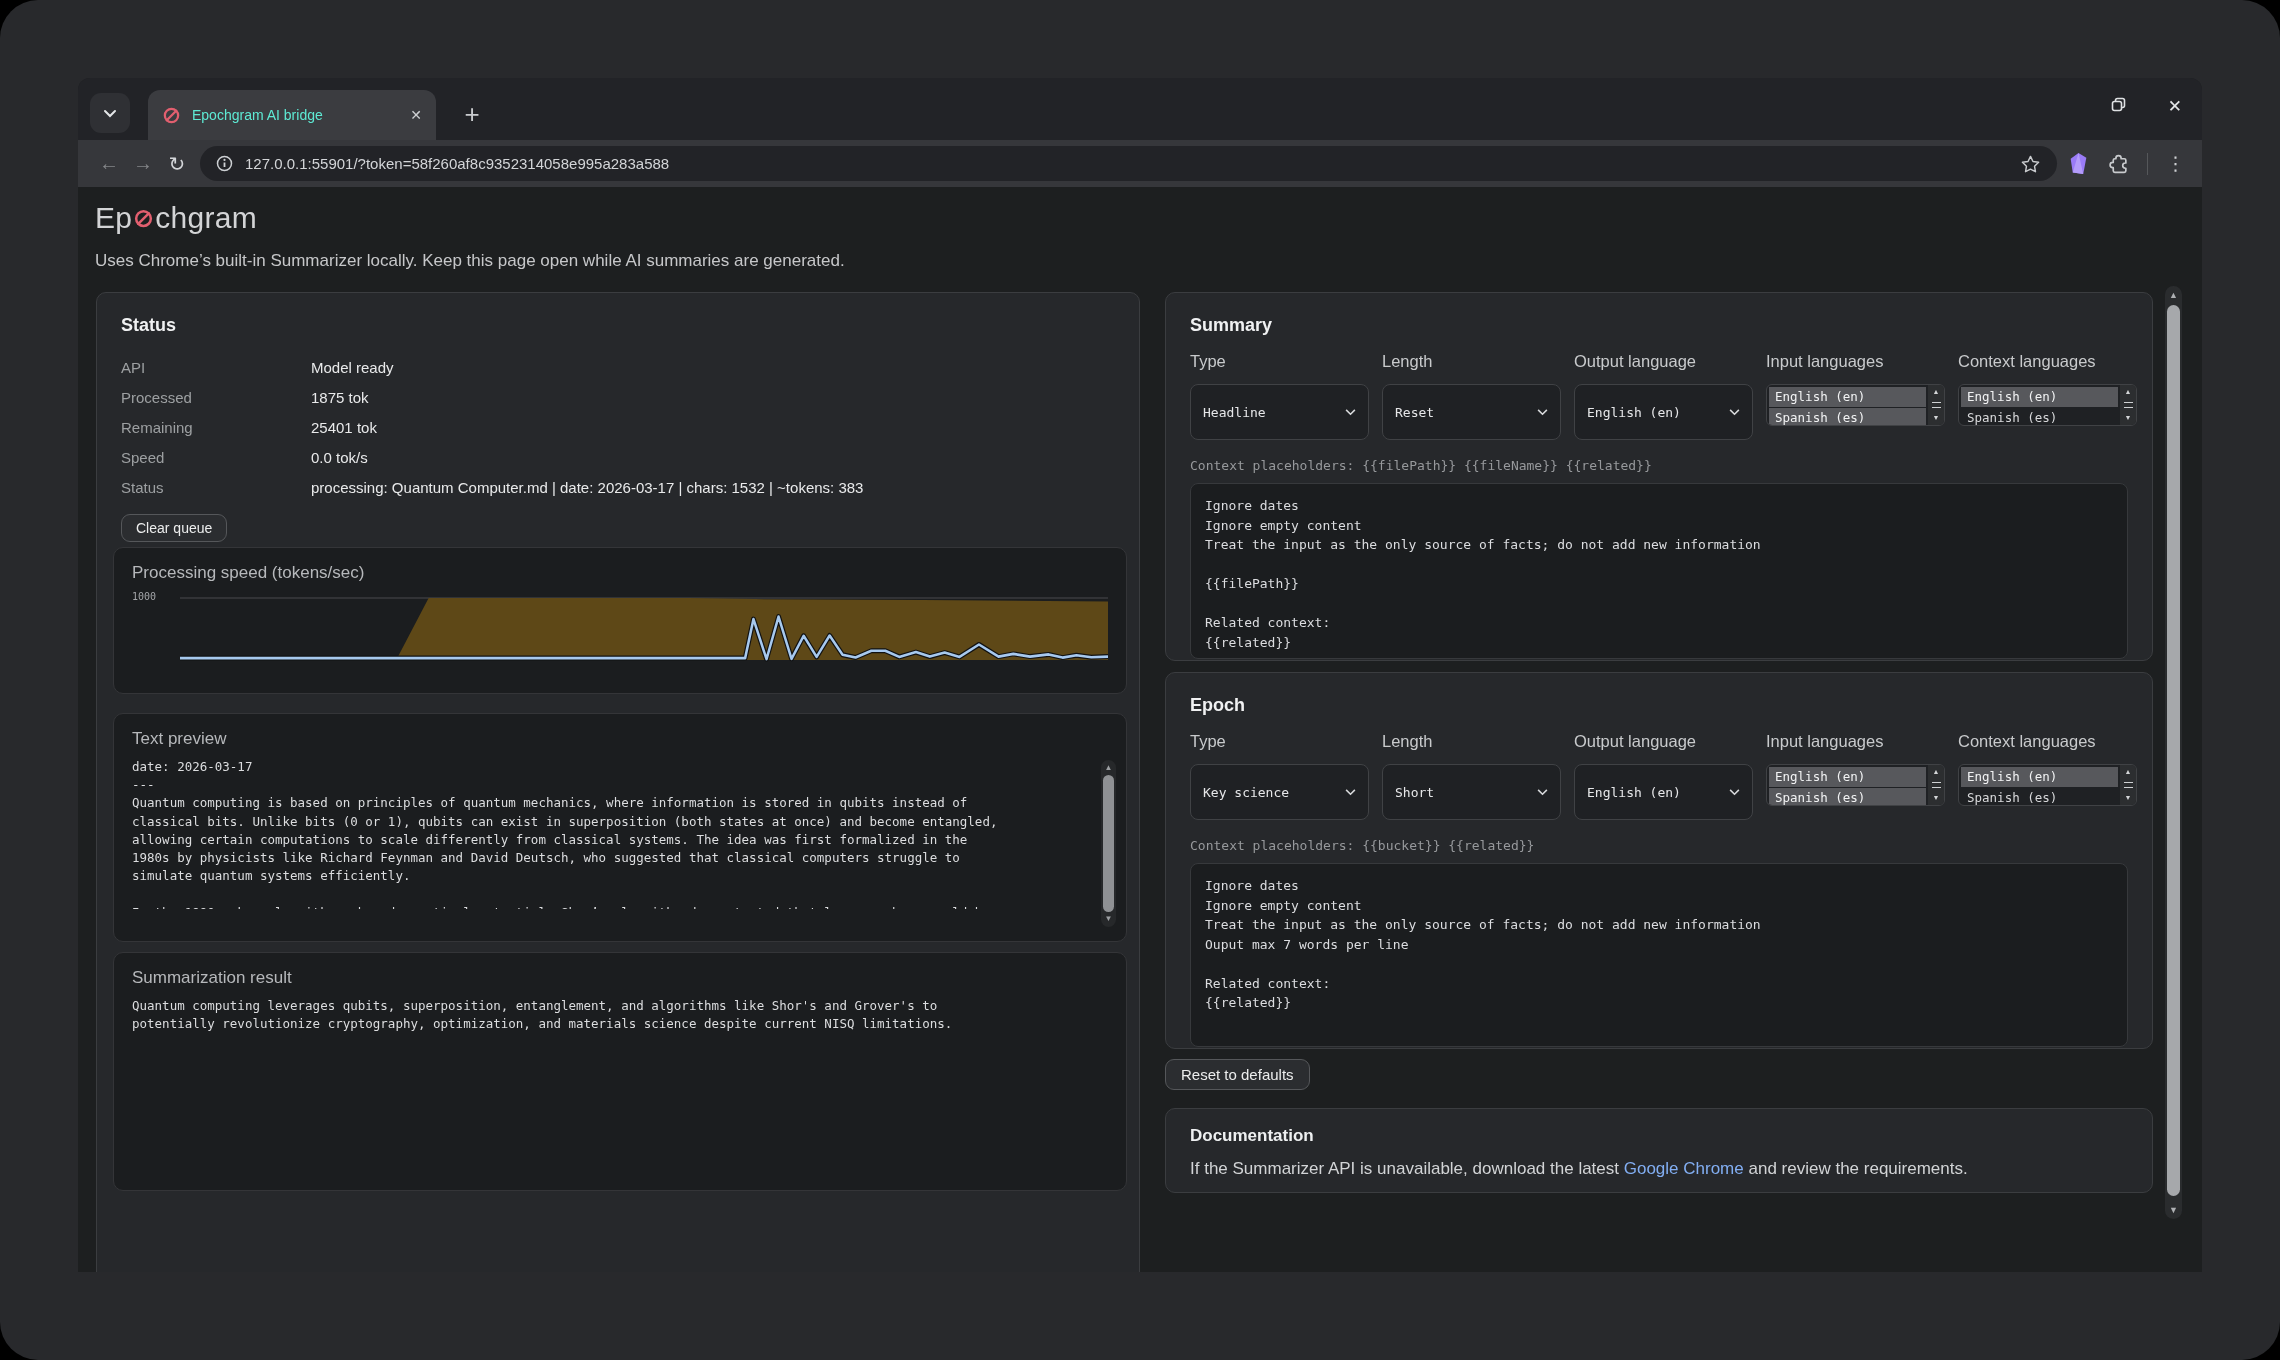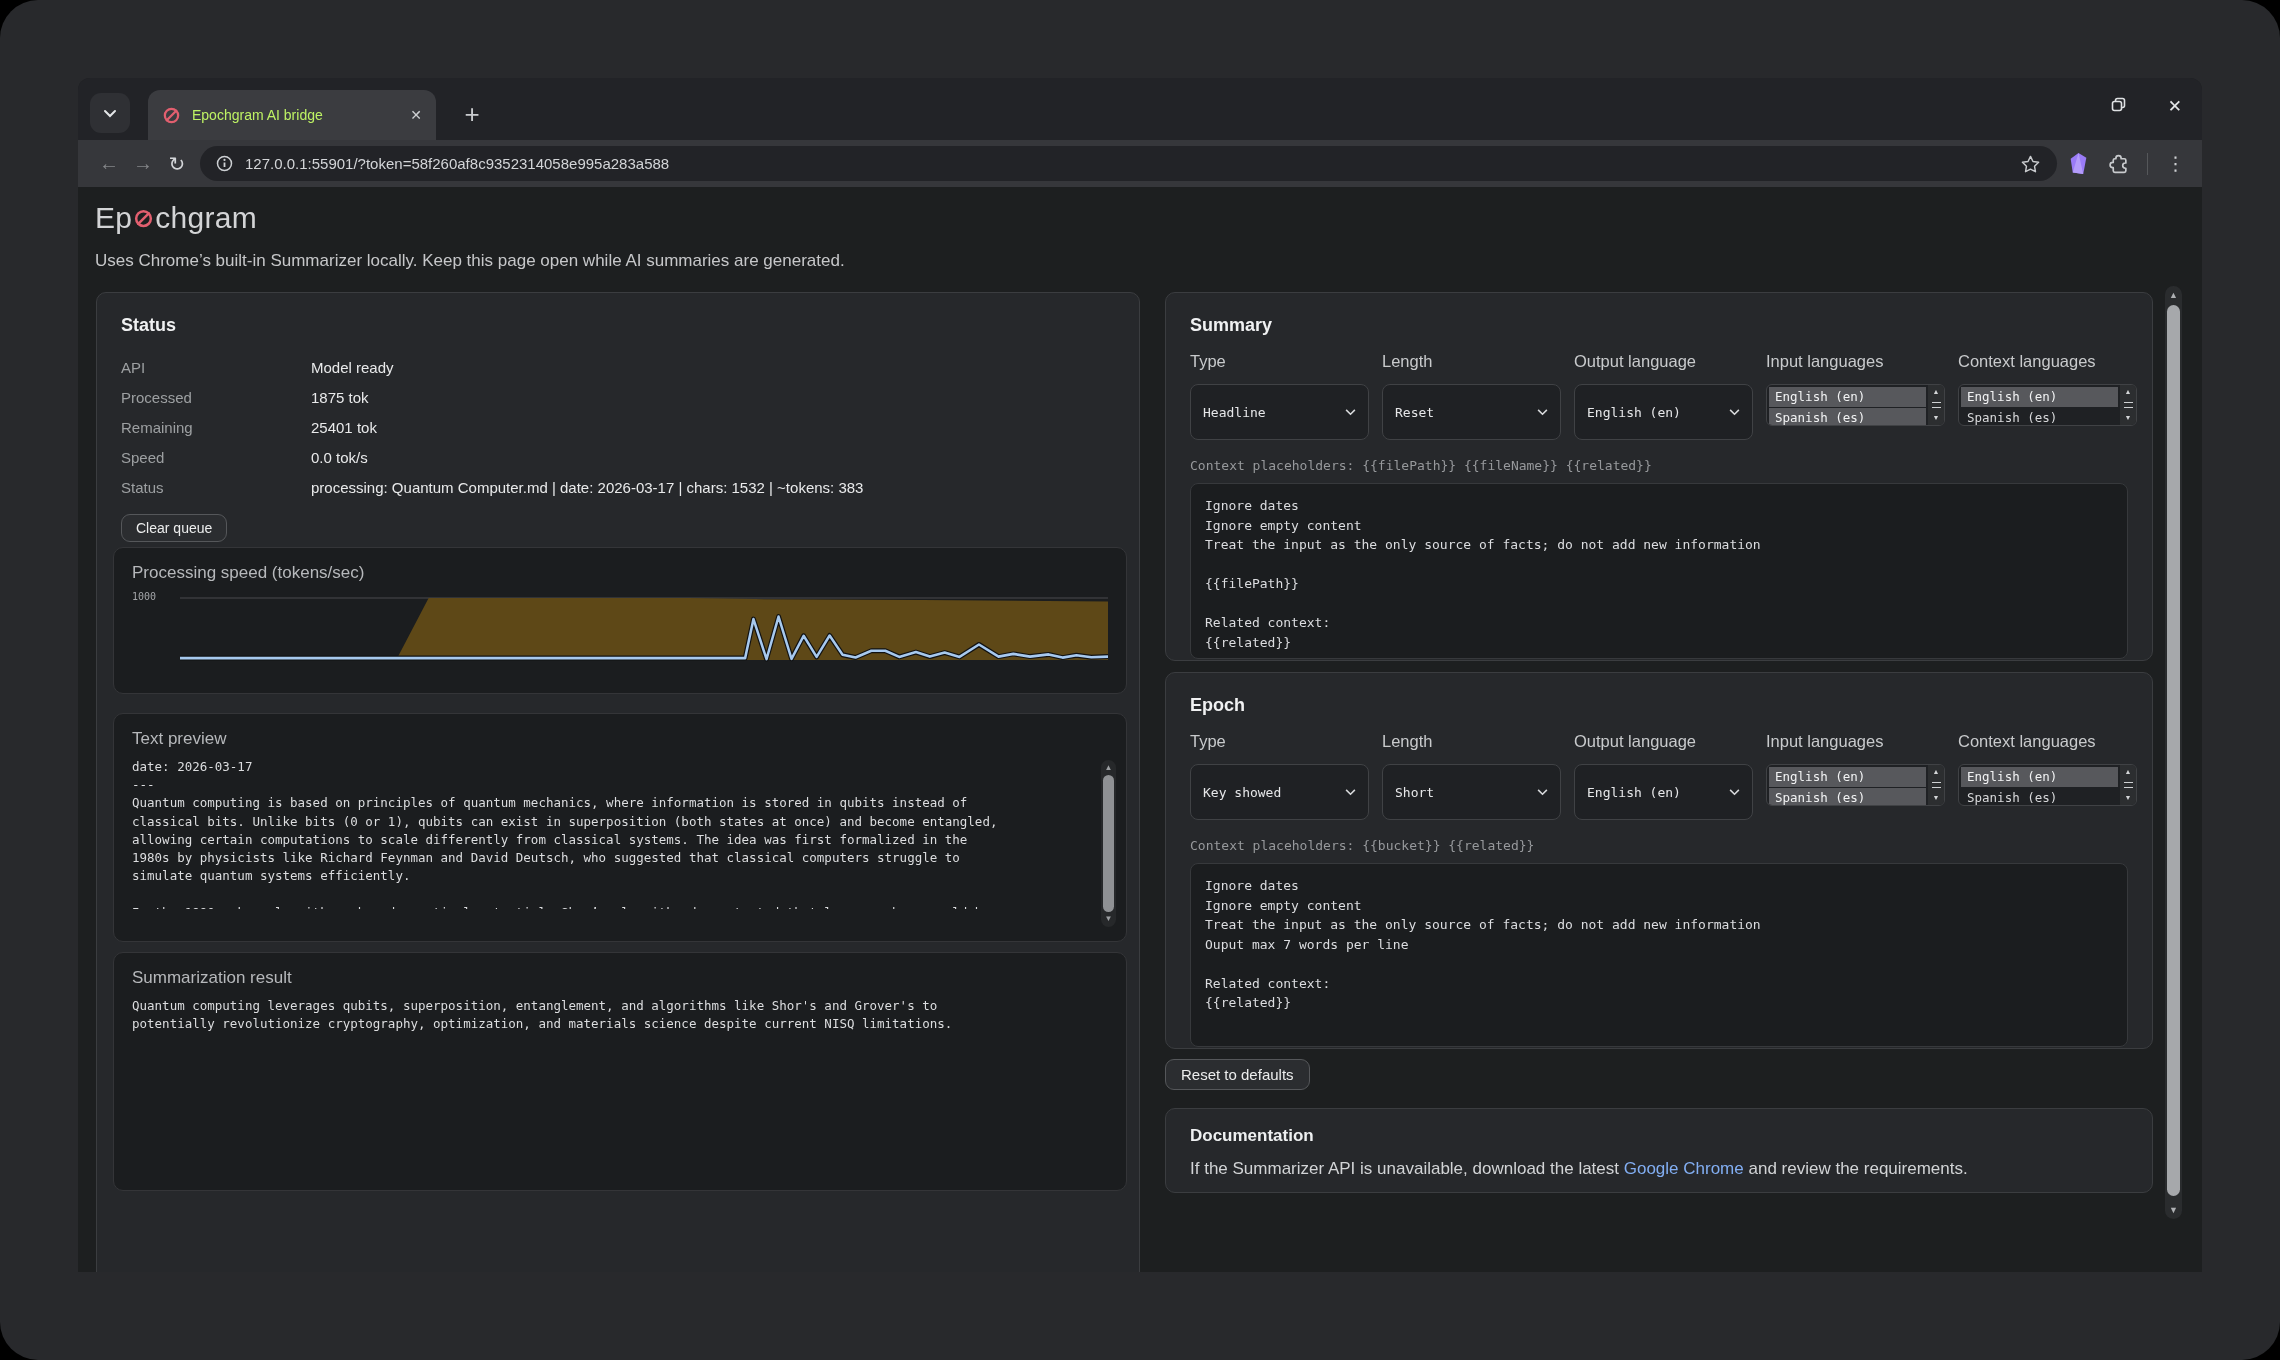--- a/index.html
+++ b/index.html
@@ -6,21 +6,21 @@
     font-family:"Liberation Sans",sans-serif;}
   .frame{position:absolute;inset:0;background:#28292c;border-radius:38px;}
   .window{position:absolute;left:78px;top:78px;width:2124px;height:1194px;background:#1d1f20;
     border-radius:12px 12px 0 0;overflow:hidden;display:flex;flex-direction:column;}
   
   .tabstrip{height:62px;background:#222327;position:relative;flex:0 0 auto;}
   .tab-search{position:absolute;left:12px;top:15px;width:40px;height:40px;border-radius:11px;
     background:#2f3034;display:flex;align-items:center;justify-content:center;}
   .tab{position:absolute;left:70px;top:12px;width:288px;height:50px;background:#3b3c40;
     border-radius:12px 12px 0 0;display:flex;align-items:center;padding:0 14px;box-sizing:border-box;}
-  .tab-title{font-size:14px;color:#bef264;margin-left:11px;white-space:nowrap;overflow:hidden;flex:1;}
+  .tab-title{font-size:14px;color:#5eead4;margin-left:11px;white-space:nowrap;overflow:hidden;flex:1;}
   .tab-close{color:#cfd1d4;font-size:14px;margin-left:8px;cursor:default;}
   .newtab{position:absolute;left:374px;top:16px;width:40px;height:40px;display:flex;align-items:center;
     justify-content:center;color:#c9cbce;font-size:26px;font-weight:300;}
   .wincontrols{position:absolute;right:20px;top:16px;display:flex;gap:42px;align-items:center;height:24px;}
   .win-min{width:15px;height:2px;background:#dfe1e3;}
   .win-close{color:#e3e5e7;font-size:17px;line-height:17px;}
   
   .toolbar{height:47px;background:#36373b;display:flex;align-items:center;padding:0 14px;flex:0 0 auto;}
   .nav-ico{width:34px;text-align:center;font-size:20px;color:#85878a;flex:0 0 auto;}
   .nav-ico.lit{color:#d3d5d8;}
@@ -298,21 +298,21 @@
 Related context:
 {{related}}</textarea>
       </div>
 
       <div class="card epochcard">
         <h2>Epoch</h2>
         <div class="fields">
           <div class="field">
             <div class="flabel">Type</div>
             <div class="select">
-                <span>Key showed</span>
+                <span>Key science</span>
                 <svg width="11" height="7" viewBox="0 0 12 8">
                   <path d="M1 1l5 5 5-5" stroke="#d6d8da" stroke-width="1.8" fill="none"></path>
                 </svg>
               </div>
           </div>
           <div class="field">
             <div class="flabel">Length</div>
             <div class="select">
                 <span>Short</span>
                 <svg width="11" height="7" viewBox="0 0 12 8">

